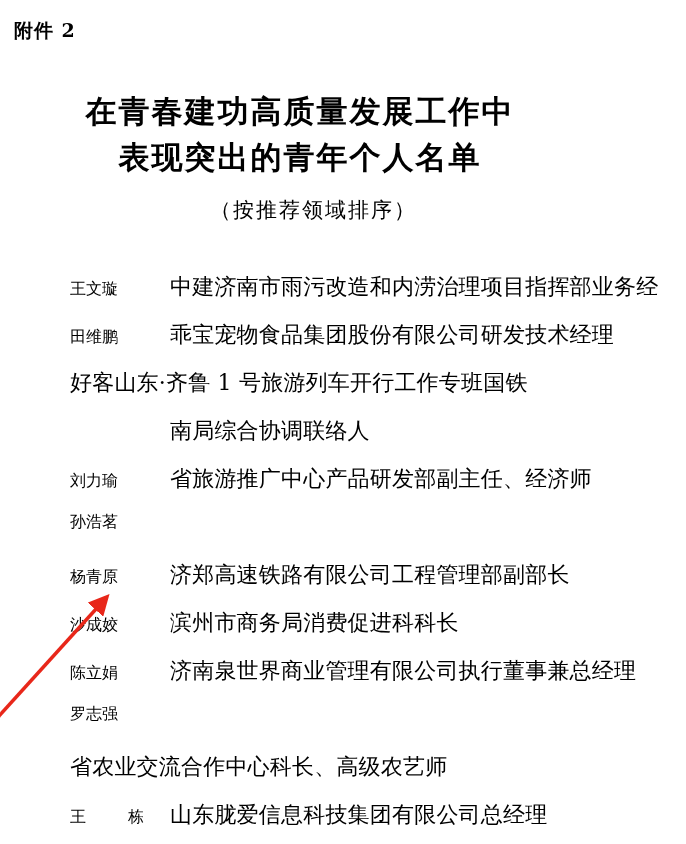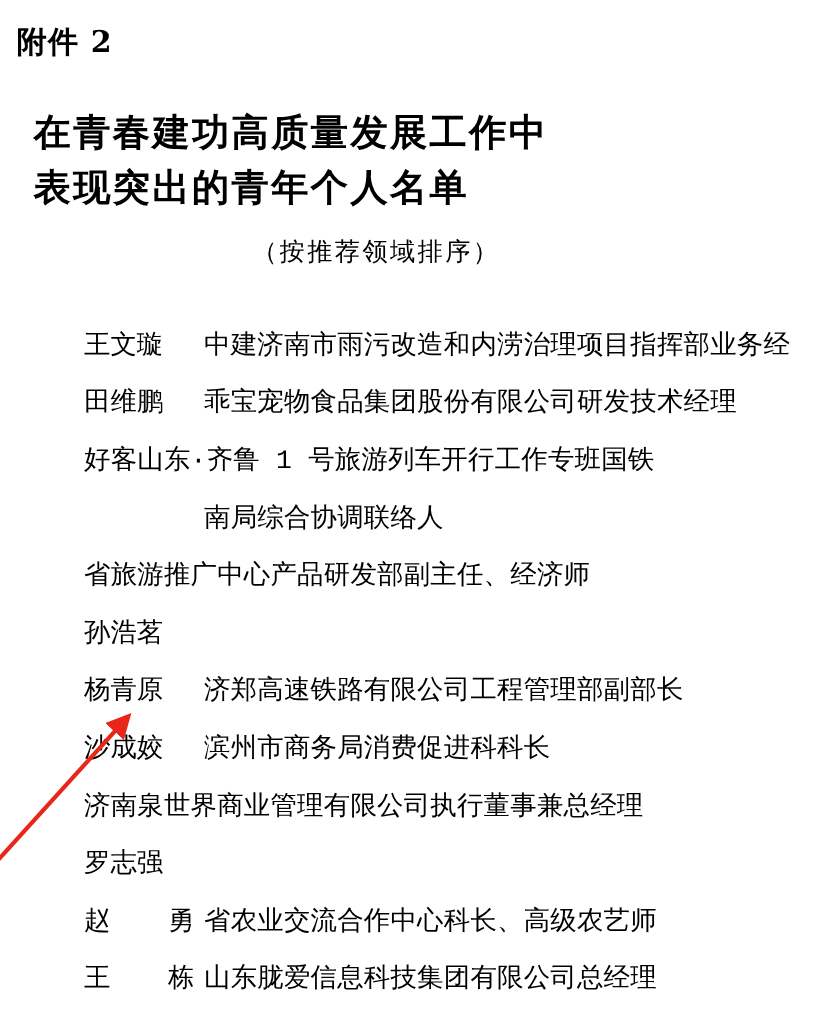--- a/index.html
+++ b/index.html
@@ -18,31 +18,31 @@
   .page {
     position: relative;
     width: 686px;
     height: 844px;
     box-sizing: border-box;
   }
   .attachment-label {
     position: absolute;
     top: 18px;
     left: 14px;
-    font-size: 25px;
+    font-size: 19px;
     letter-spacing: 1px;
     font-family: "DejaVu Serif", "Liberation Serif", serif;
     font-weight: 600;
   }
   .title-block {
     position: absolute;
     top: 88px;
     left: 0;
     width: 600px;
-    padding-left: 28px;
+    text-align: center;
   }
   .title-line {
     font-size: 31px;
     font-weight: bold;
     letter-spacing: 2px;
     line-height: 46px;
     font-family: "DejaVu Serif", "Liberation Serif", serif;
   }
   .subtitle {
     position: absolute;
@@ -62,33 +62,32 @@
   .row {
     display: flex;
     align-items: baseline;
     height: 48px;
     padding-left: 70px;
     box-sizing: border-box;
   }
   .name {
     width: 100px;
     flex: 0 0 100px;
-    font-size: 22px;
+    font-size: 16px;
     letter-spacing: 0px;
     white-space: nowrap;
   }
   .name.spaced {
     letter-spacing: 13px;
   }
   .desc {
     font-size: 22px;
     letter-spacing: 0.2px;
     white-space: nowrap;
     overflow: hidden;
-    font-family: Liberation Mono, monospace;
   }
   .row.cont {
     height: 48px;
     text-align: right;
   }
   .row.cont .desc {
     margin-left: 100px;
   }
   .arrow-layer {
     position: absolute;
@@ -122,41 +121,42 @@
         <div class="name">田维鹏</div>
         <div class="desc">乖宝宠物食品集团股份有限公司研发技术经理</div>
       </div>
       <div class="row">
         <div class="desc">好客山东·齐鲁 1 号旅游列车开行工作专班国铁</div>
       </div>
       <div class="row cont">
         <div class="desc">南局综合协调联络人</div>
       </div>
       <div class="row">
+        <div class="name">刘力瑜</div>
         <div class="desc">省旅游推广中心产品研发部副主任、经济师</div>
       </div>
       <div class="row">
         <div class="name">孙浩茗</div>
       </div>
       <div class="row">
         <div class="name">杨青原</div>
         <div class="desc">济郑高速铁路有限公司工程管理部副部长</div>
       </div>
       <div class="row">
         <div class="name">沙成姣</div>
         <div class="desc">滨州市商务局消费促进科科长</div>
       </div>
       <div class="row">
+        <div class="name">陈立娟</div>
         <div class="desc">济南泉世界商业管理有限公司执行董事兼总经理</div>
       </div>
       <div class="row">
         <div class="name">罗志强</div>
       </div>
       <div class="row">
-        <div class="name spaced">赵　勇</div>
         <div class="desc">省农业交流合作中心科长、高级农艺师</div>
       </div>
       <div class="row">
         <div class="name spaced">王　栋</div>
         <div class="desc">山东胧爱信息科技集团有限公司总经理</div>
       </div>
     </div>
 
   <svg class="arrow-layer" viewBox="0 0 686 844" width="686" height="844">
     <defs>

